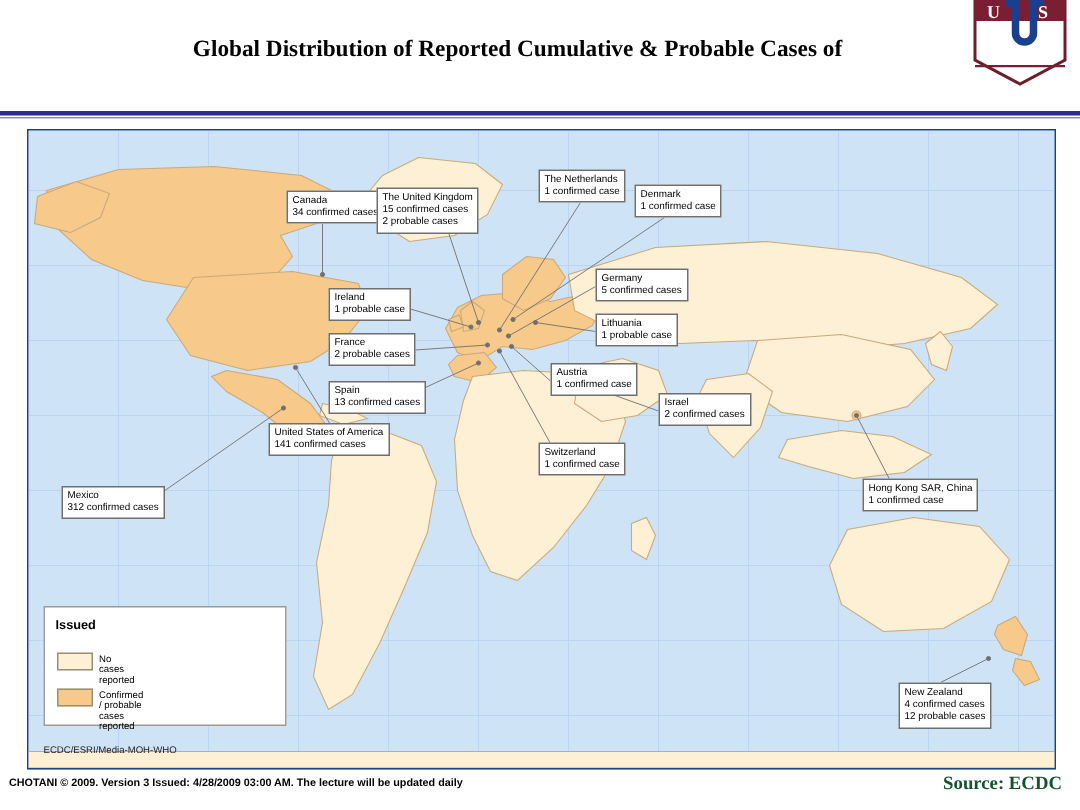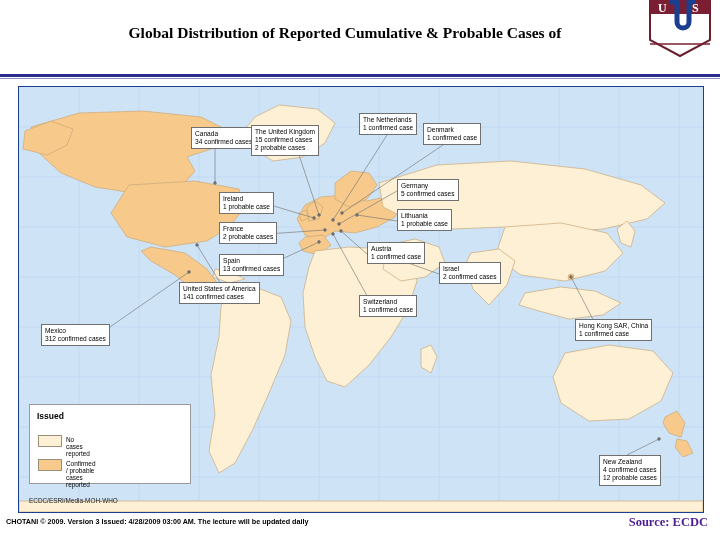--- a/index.html
+++ b/index.html
@@ -69,21 +69,21 @@
   #legend .lg-text{position:absolute;left:28px;top:1px;}
   #credit{
     position:absolute;left:10px;bottom:8px;font-size:6.4px;color:#222;
   }
   
   #footleft{
     position:absolute;left:6px;bottom:14px;font-size:7.2px;font-weight:bold;color:#000;
     font-family:"Liberation Sans", sans-serif;
   }
   #footright{
-    position:absolute;right:12px;bottom:10px;font-size:12.5px;font-weight:bold;color:#4c1d95;
+    position:absolute;right:12px;bottom:10px;font-size:12.5px;font-weight:bold;color:#14532d;
     font-family:"Liberation Serif", serif;
     margin-top:33px;
   }
 </style>
 </head>
 <body>
 
 <div id="header">
   <div id="title">
     <span class="line">Global Distribution of Reported Cumulative &amp; Probable Cases of</span>

